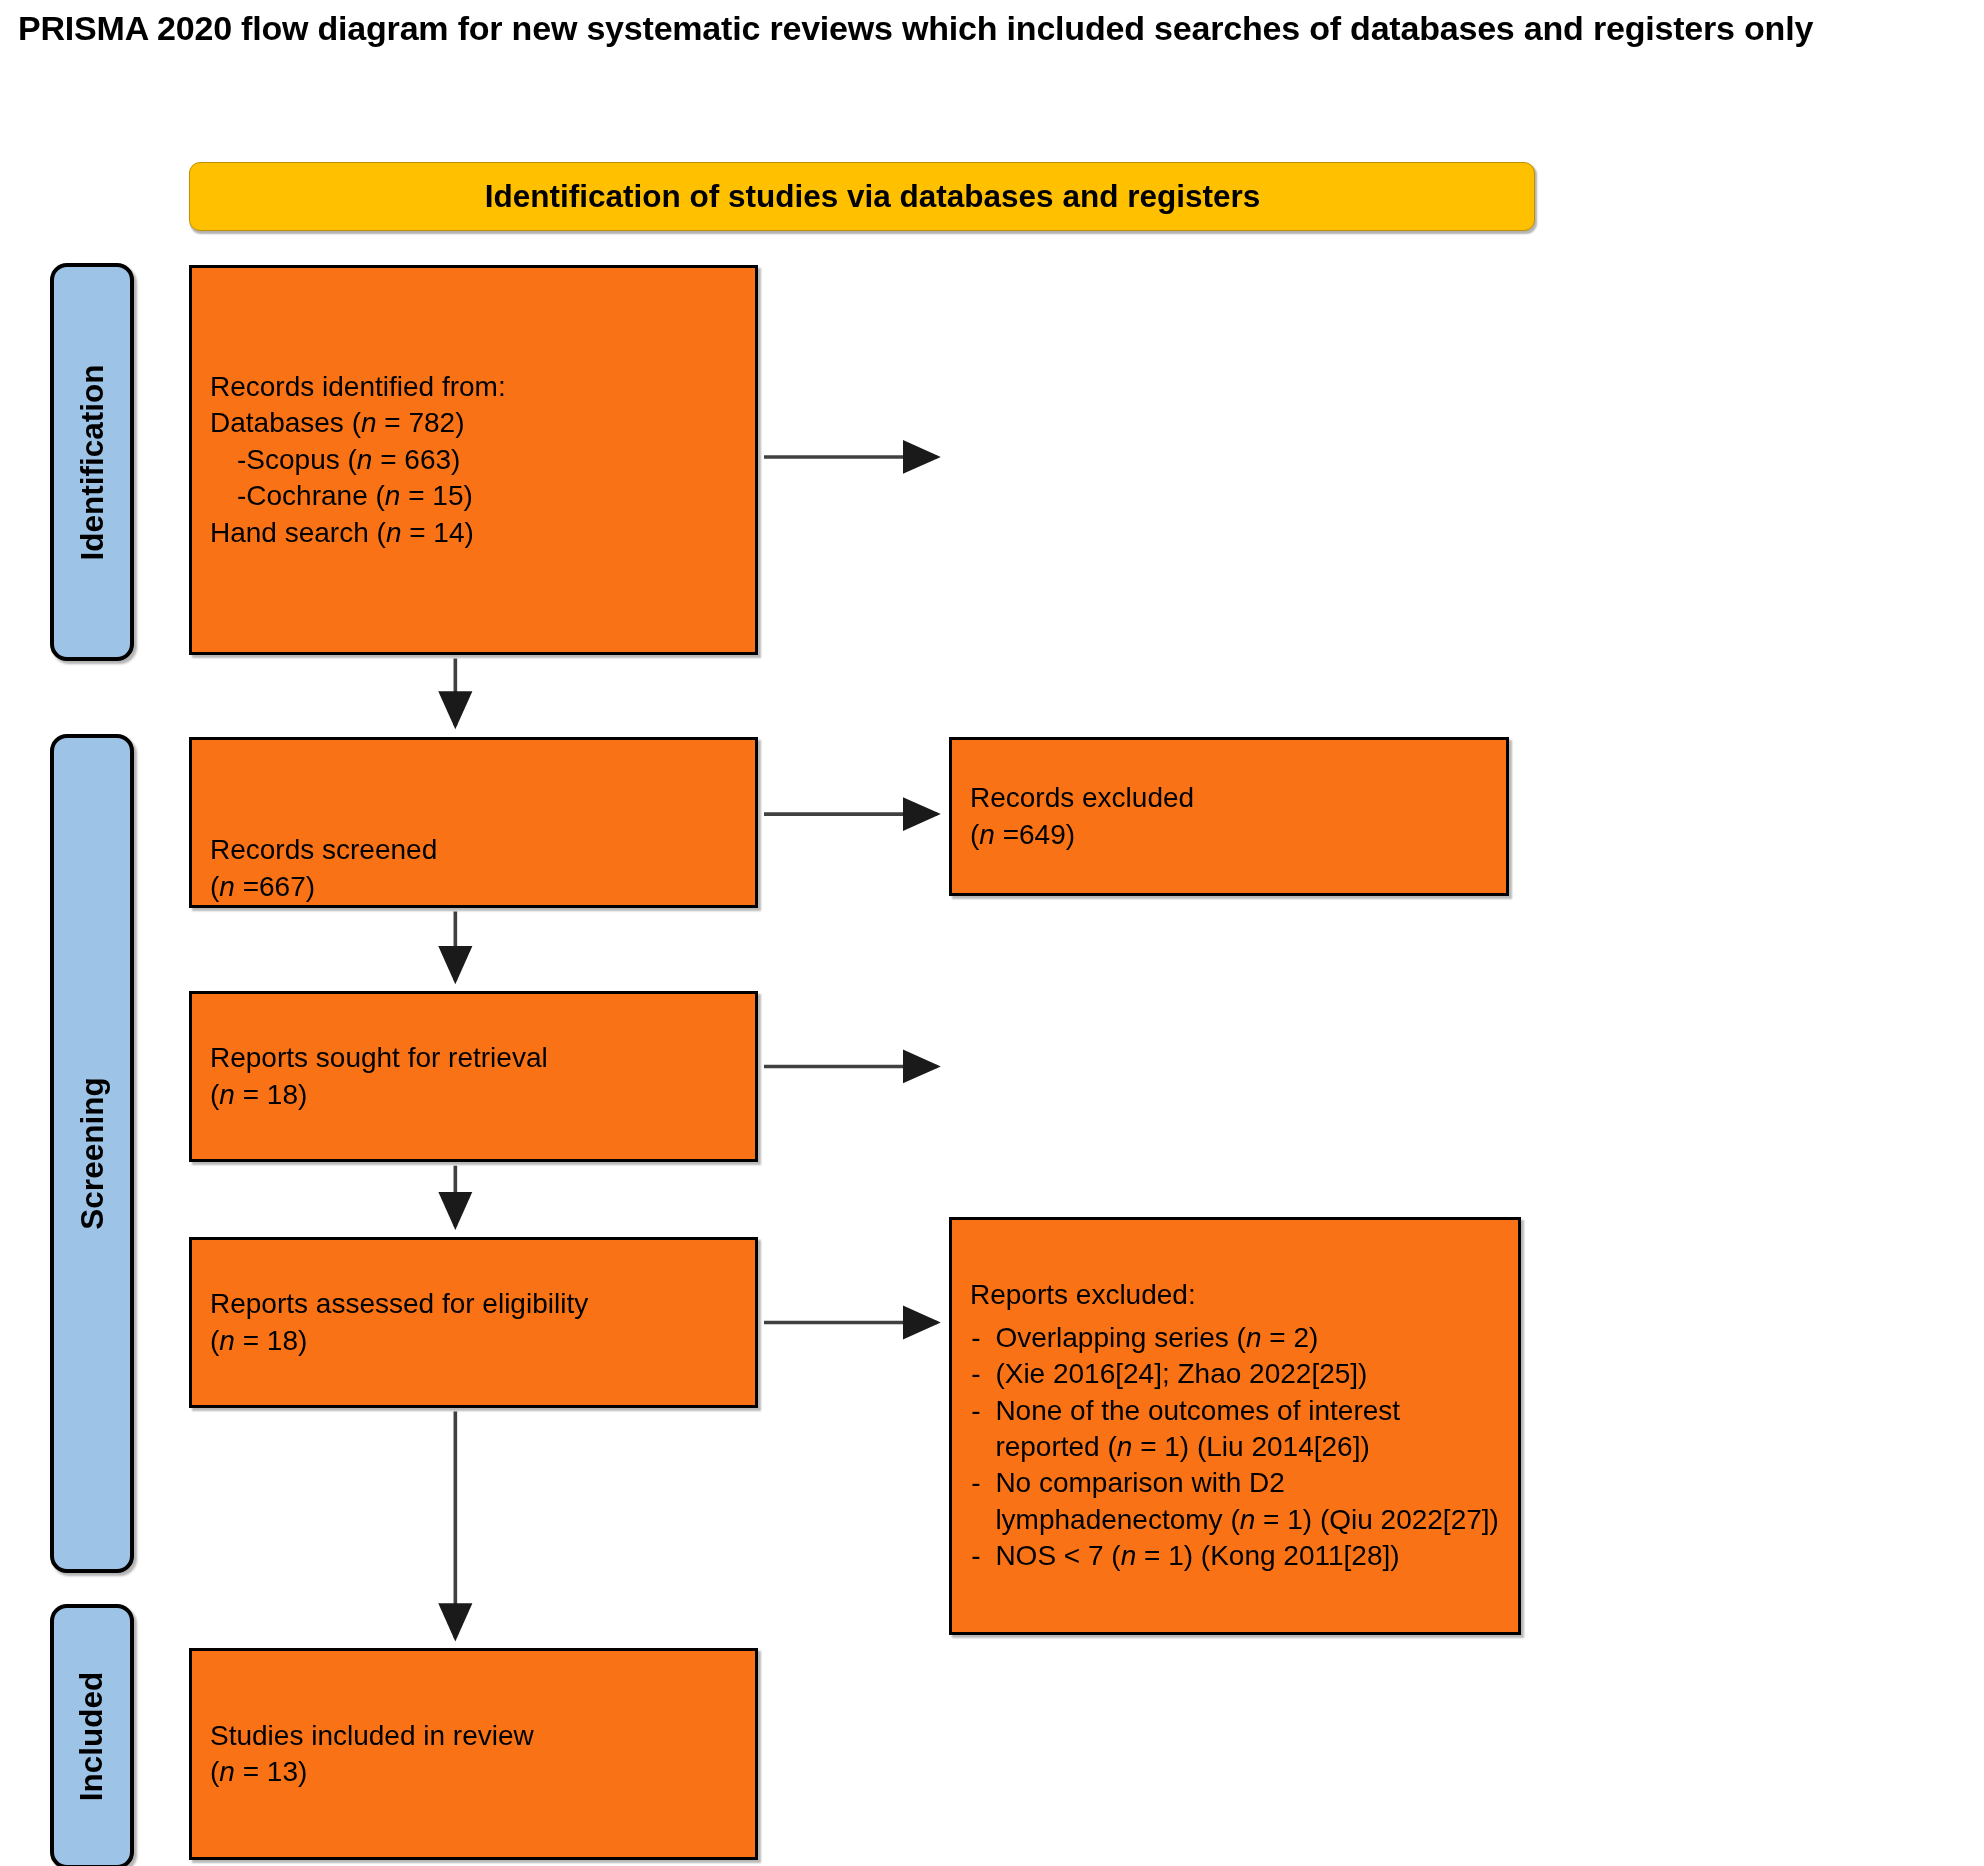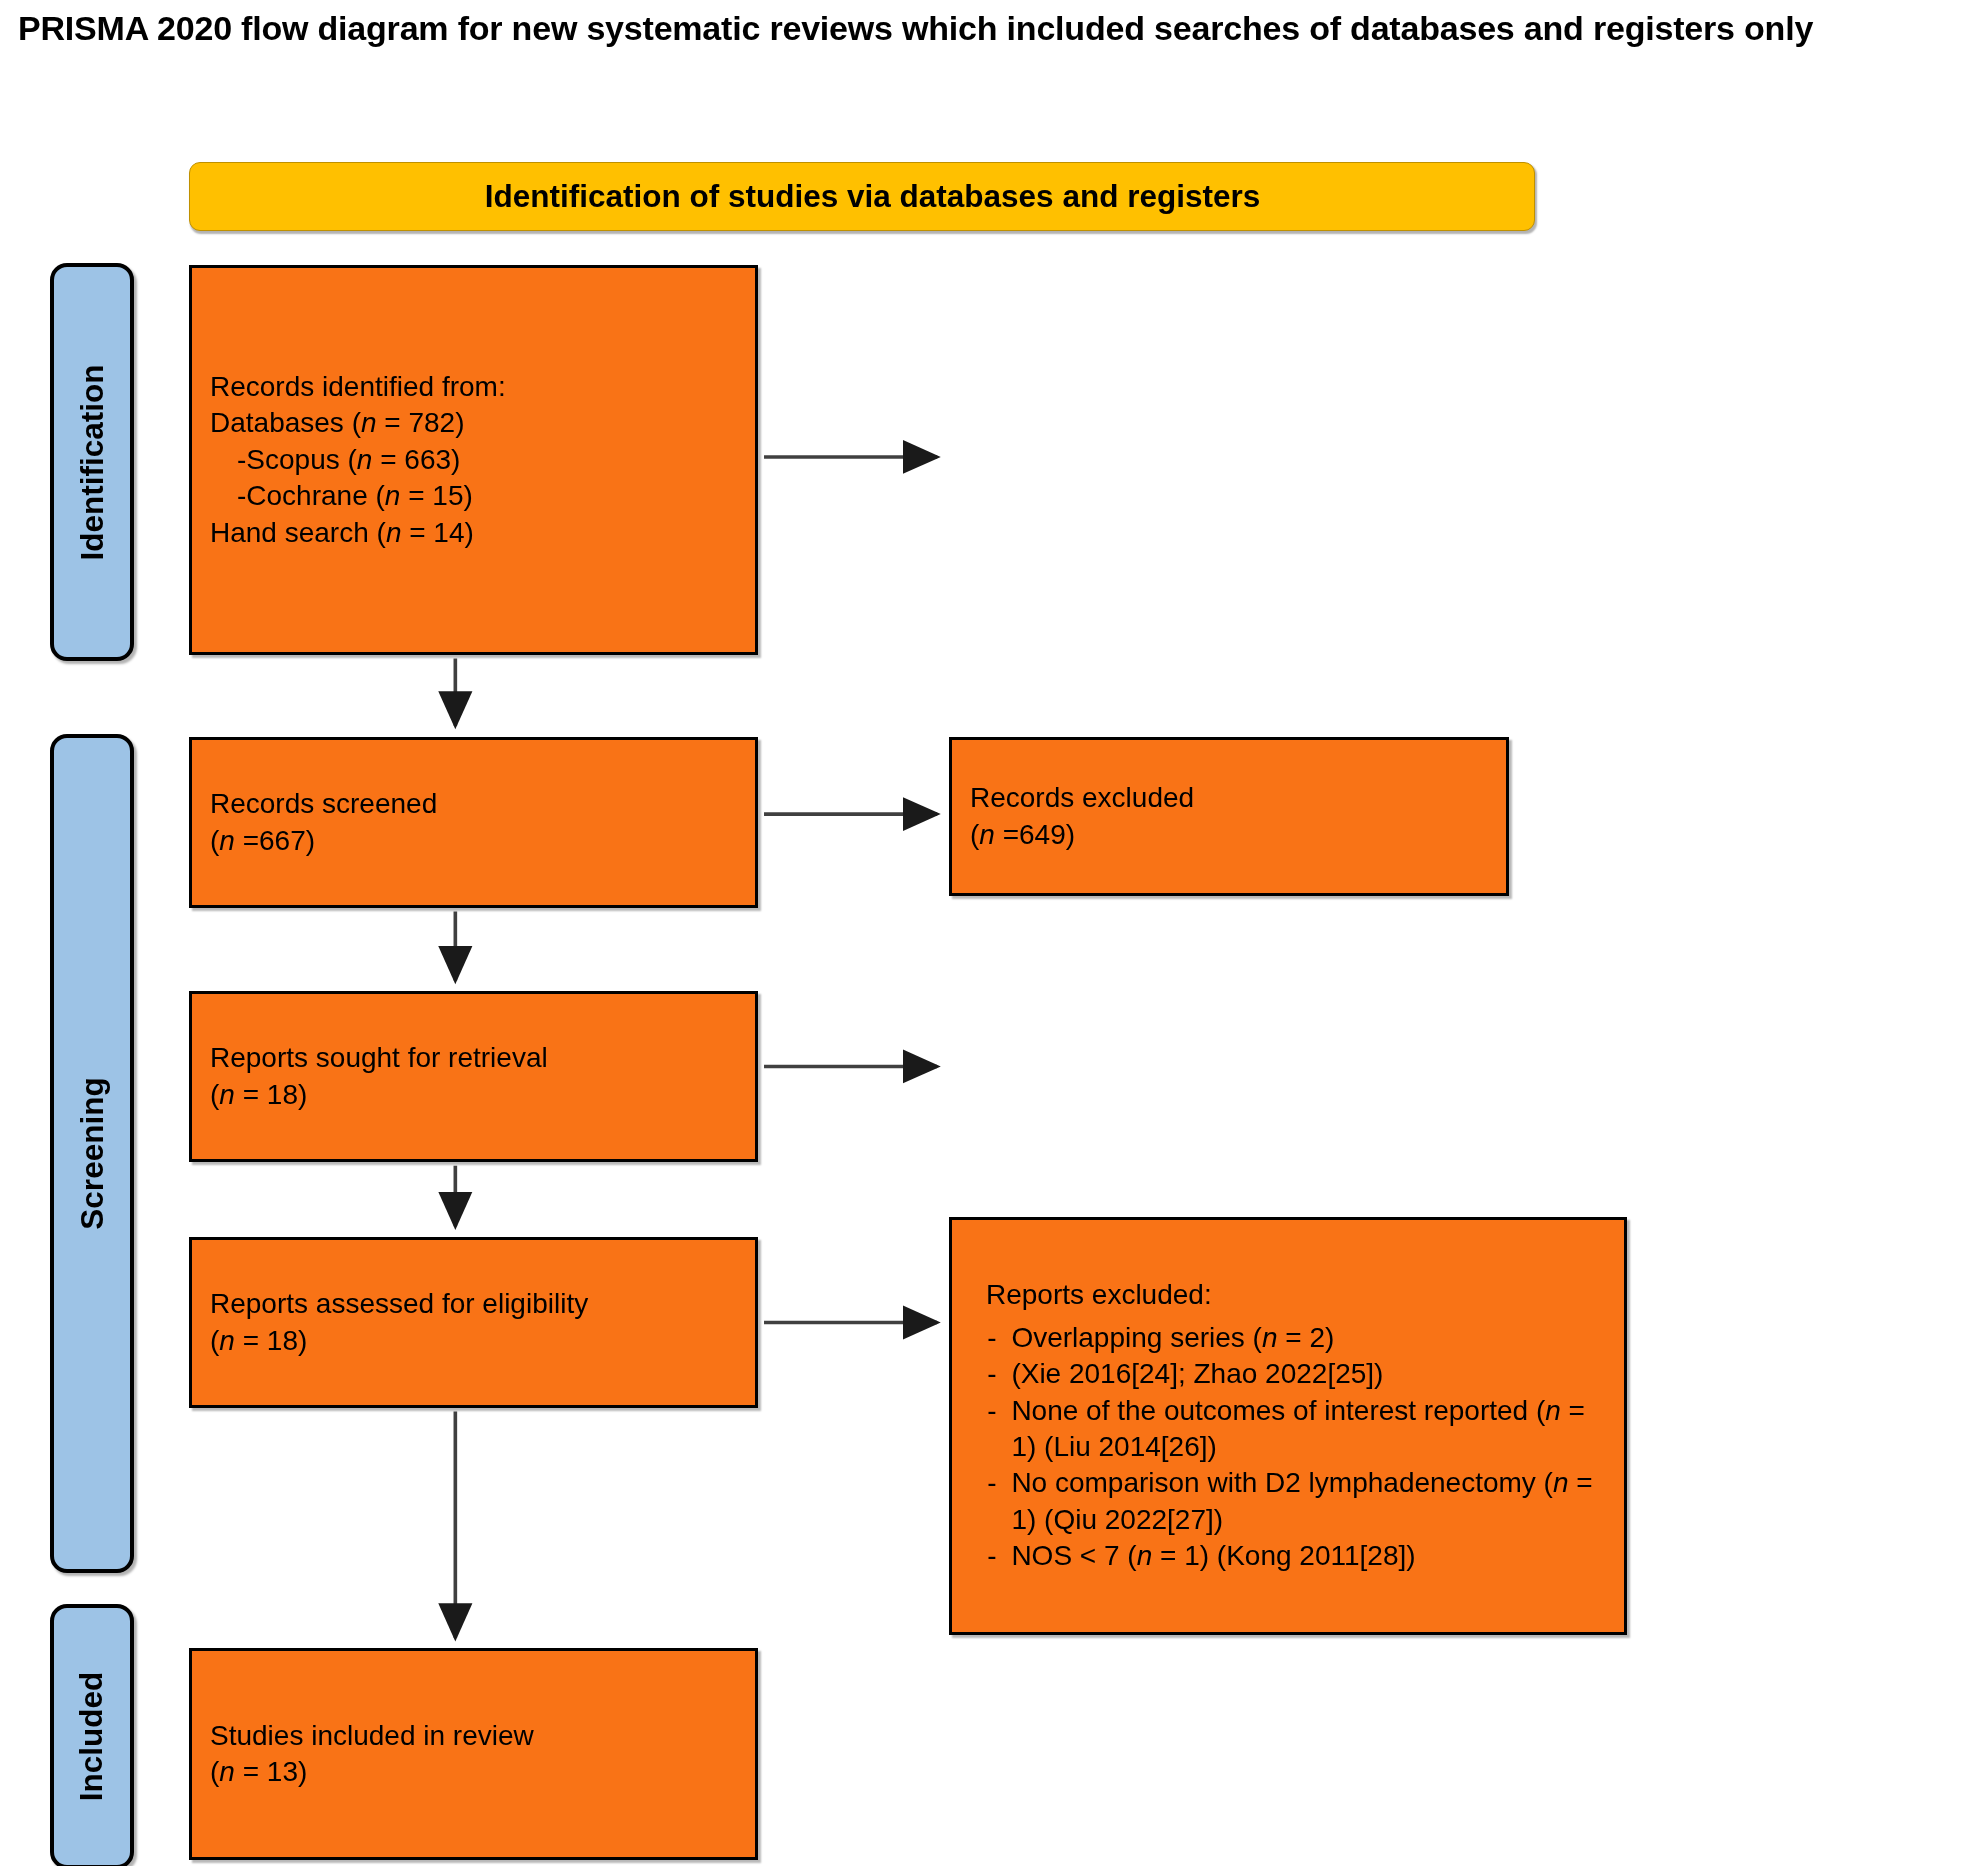--- a/index.html
+++ b/index.html
@@ -55,30 +55,30 @@
   .fbox .body{
     padding:0 18px;width:100%;
     font-size:28px;line-height:1.30;color:#000;
   }
   .fbox .body .ind1{padding-left:27px;display:block;}
   .fbox .body .ind2{padding-left:52px;display:block;}
   .it{font-style:italic;}
 
   
   #box-identified      {left:189px;top:265px;width:569px;height:390px;}
-  #box-screened        {left:189px;top:737px;width:569px;height:171px;}
+  #box-screened        {left:189px;top:737px;width:569px;height:171px;align-items:flex-end;}
   #box-sought          {left:189px;top:991px;width:569px;height:171px;}
   #box-assessed        {left:189px;top:1237px;width:569px;height:171px;}
   #box-included-studies{left:189px;top:1648px;width:569px;height:212px;}
 
   
   #box-removed         {left:949px;top:265px;width:560px;height:390px;}
   #box-excluded-records{left:949px;top:737px;width:560px;height:159px;}
   #box-not-retrieved   {left:949px;top:991px;width:560px;height:163px;}
-  #box-reports-excluded{left:949px;top:1217px;width:678px;height:418px;padding-left:16px;}
+  #box-reports-excluded{left:949px;top:1217px;width:572px;height:418px;}
 
   
   .exlist{list-style:none;margin:6px 0 0 0;padding:0;}
   .exlist li{
     position:relative;padding-left:25.4px;
     font-size:28px;line-height:1.30;color:#000;
   }
   .exlist li .dash{position:absolute;left:1.2px;top:0;}
 
   

